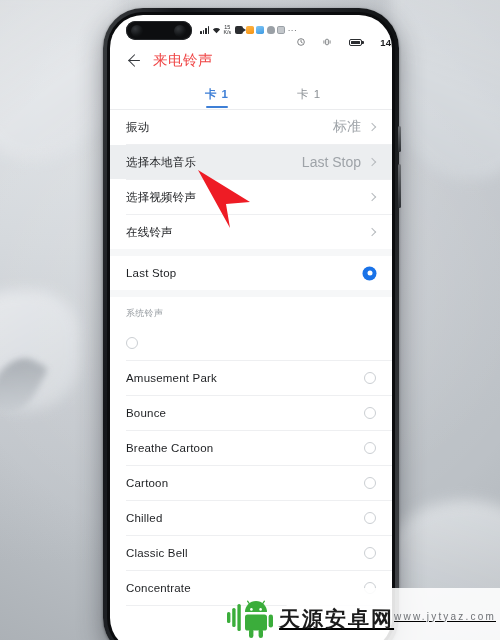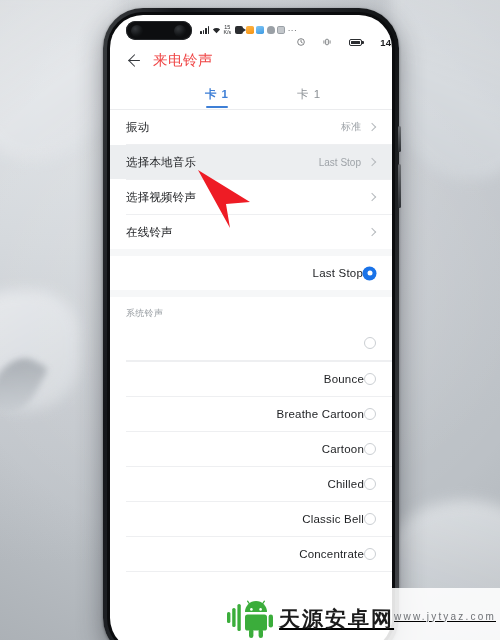--- a/index.html
+++ b/index.html
@@ -117,25 +117,25 @@
   .tab{font-size:11.5px;color:#8b9095;padding:3px 6px 7px 6px;position:relative;letter-spacing:1px;}
   .tab.active{color:#3e7fd6;font-weight:600;}
   .tab.active::after{
     content:"";position:absolute;left:50%;transform:translateX(-50%);bottom:1px;
     width:22px;height:2.2px;border-radius:2px;background:#3e7fd6;
   }
   #tabs-divider{height:1px;background:#ebecee;margin:0;}
 
   
   .row{
-    display:flex;align-items:center;justify-content:flex-end;
+    display:flex;align-items:center;justify-content:space-between;
     padding:0 16px;height:34px;position:relative;background:#fff;
   }
   .row .lbl{font-size:11.5px;color:#1d1f22;letter-spacing:.2px;white-space:nowrap;}
-  .row .val{font-size:10px;color:#9ea3a8;margin-left:auto;white-space:nowrap;}
+  .row .val{font-size:14px;color:#9ea3a8;margin-left:auto;white-space:nowrap;}
   .row.pressed{background:#eceef0;}
   .chev{width:8px;height:8px;margin-left:7px;position:relative;flex:0 0 auto;}
   .chev::before{
     content:"";position:absolute;left:1px;top:1px;width:5px;height:5px;
     border-right:1.2px solid #b6babe;border-top:1.2px solid #b6babe;transform:rotate(45deg);
   }
   .divider{height:1px;background:#eeeff1;margin-left:16px;}
   .gap{height:7px;background:#f6f7f8;}
   .section-hd{font-size:9px;color:#9ba0a5;padding:10px 8px 6px 16px;letter-spacing:.3px;}
 
@@ -283,20 +283,24 @@
       <div class="gap"></div>
 
       <div class="section-hd">系统铃声</div>
 
       <div>
         <div class="row">
           <span class="radio"></span>
         </div>
         <div class="divider"></div>
 
+        <div class="row">
+          <span class="lbl">Amusement Park</span>
+          <span class="radio"></span>
+        </div>
         <div class="divider"></div>
 
         <div class="row">
           <span class="lbl">Bounce</span>
           <span class="radio"></span>
         </div>
         <div class="divider"></div>
 
         <div class="row">
           <span class="lbl">Breathe Cartoon</span>

